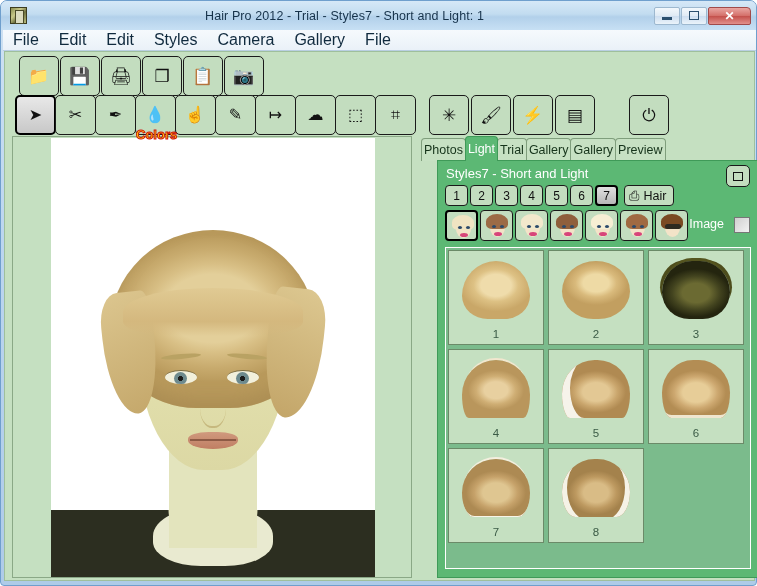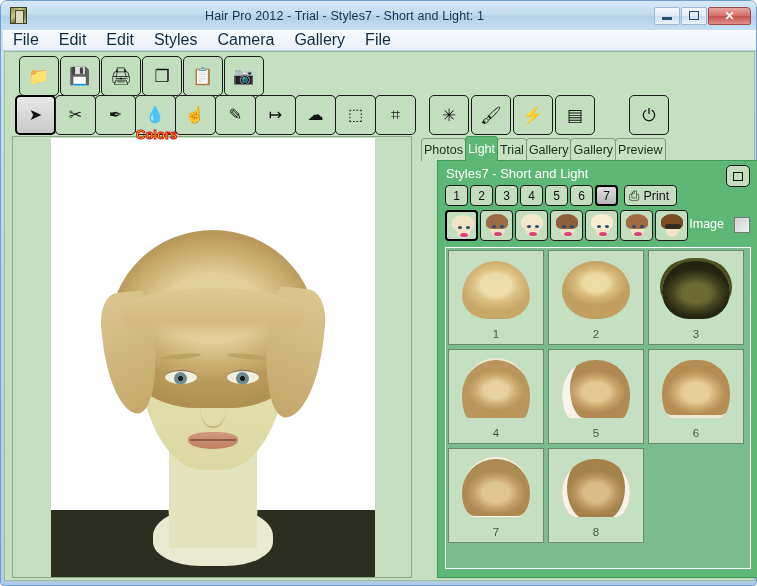--- a/index.html
+++ b/index.html
@@ -520,21 +520,21 @@
       <div id="num-row">
           <div class="num-btn">1</div>
           <div class="num-btn">2</div>
           <div class="num-btn">3</div>
           <div class="num-btn">4</div>
           <div class="num-btn">5</div>
           <div class="num-btn">6</div>
           <div class="num-btn sel">7</div>
           <div id="print-btn">
             <span style="font-size: 13px;">⎙</span>
-            <span>Print</span>
+            <span>Hair</span>
           </div>
         </div>
       <div id="face-row">
           <div class="face-btn sel">
             <i class="mini-face"></i>
             <i class="mini-hair" style="background: rgb(240, 228, 194);"></i>
             <i class="mini-eye" style="left: 11px;"></i>
             <i class="mini-eye" style="left: 19px;"></i>
             <i class="mini-mouth"></i>
           </div>

